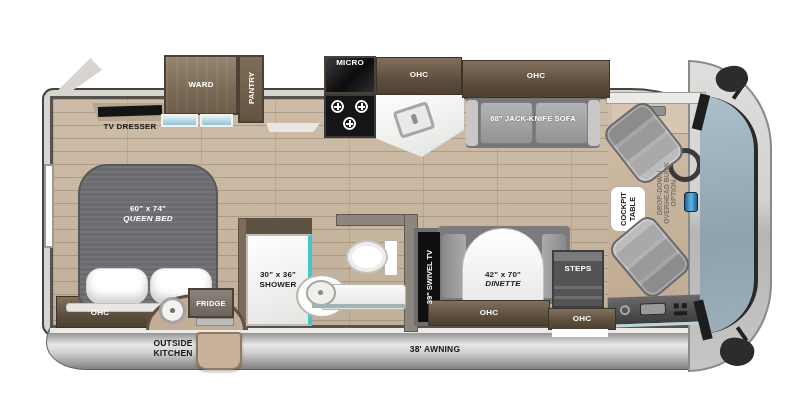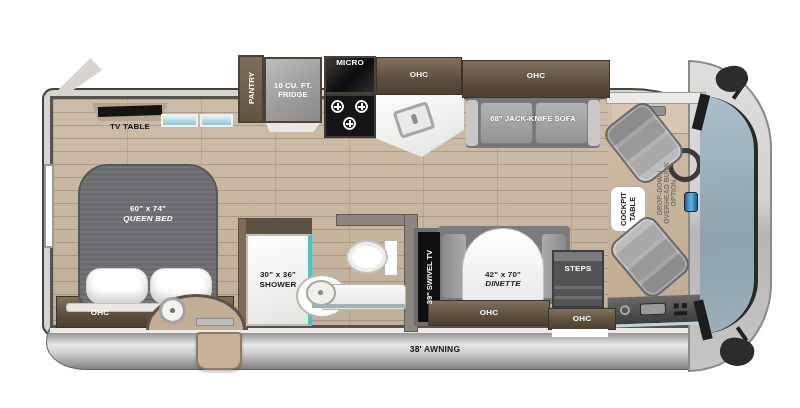--- a/index.html
+++ b/index.html
@@ -38,51 +38,50 @@
               border-radius:12px 150px 150px 12px / 12px 135px 135px 12px;"></div>
   <div style="left:688px;top:60px;width:84px;height:312px;z-index:4;border:2px solid #8a8a88;
               background:linear-gradient(180deg,#dededc 0%,#d2d2d0 45%,#b6b6b4 55%,#c6c6c4 100%);
               border-radius:0 150px 150px 0 / 0 158px 158px 0;"></div>
   <div style="left:44px;top:58px;width:58px;height:46px;background:#d8d5d0;z-index:1;
               clip-path:polygon(0 100%,80% 0,100% 26%,16% 100%);"></div>
 
   <div style="left:46px;top:326px;width:666px;height:44px;z-index:2;border:1px solid #5f5f5f;
               background:linear-gradient(180deg,#6f6f6f 0%,#9a9a9a 16%,#e6e6e6 42%,#cfcfcf 62%,#828282 100%);
               border-radius:10px 3px 16px 60px / 26px 3px 12px 40px;"></div>
+  <div class="lbl dark wrap" style="left:138px;top:338px;width:70px;font-size:8.5px;z-index:9;">OUTSIDE KITCHEN</div>
   <div class="lbl dark" style="left:395px;top:344px;width:80px;font-size:8.5px;z-index:9;">38' AWNING</div>
 
   <div class="floorwood" style="left:50px;top:96px;width:660px;height:232px;border:3px solid #56524d;z-index:3;"></div>
   <div style="left:608px;top:99px;width:100px;height:226px;z-index:3;
               background:linear-gradient(180deg,#d2bfa9 0%,#c7b29b 50%,#bfa992 100%);"></div>
   <div style="left:612px;top:102px;width:94px;height:32px;background:#d7c6b1;border-bottom:1px solid #a79680;z-index:3;"></div>
   <div style="left:640px;top:106px;width:26px;height:10px;background:#8f8f91;border:1px solid #6c6c6e;border-radius:2px;z-index:4;"></div>
   <div style="left:606px;top:92px;width:100px;height:12px;background:#eceae6;border:1px solid #a09c97;z-index:4;"></div>
   <div style="left:50px;top:328px;width:660px;height:5px;background:#eceae6;z-index:3;"></div>
 
   <div style="left:92px;top:103px;width:76px;height:18px;background:#b7a68f;z-index:5;
               clip-path:polygon(0 0,100% 0,90% 100%,8% 100%);"></div>
   <div style="left:98px;top:106px;width:64px;height:10px;background:#141414;transform:rotate(-2deg);z-index:6;"></div>
-  <div class="lbl dark" style="left:92px;top:122px;width:76px;">TV TABLE</div>
-
+  <div class="lbl dark" style="left:92px;top:122px;width:76px;">TV DRESSER</div>
+
+  <div class="wood" style="left:164px;top:55px;width:74px;height:60px;z-index:5;display:flex;align-items:center;justify-content:center;">
+    <span class="lbl" style="position:static;">WARD</span>
+  </div>
   <div style="left:161px;top:114px;width:37px;height:13px;z-index:6;border:2px solid #f1f1ef;
               background:linear-gradient(180deg,#e2f2f6,#8fc4d4);"></div>
   <div style="left:200px;top:114px;width:33px;height:13px;z-index:6;border:2px solid #f1f1ef;
               background:linear-gradient(180deg,#e2f2f6,#8fc4d4);"></div>
 
   <div class="wood" style="left:238px;top:55px;width:26px;height:68px;z-index:5;
               background:linear-gradient(180deg,#7e6d59,#64543f);"></div>
   <div class="vlbl" style="left:226px;top:82px;width:50px;height:12px;font-size:8px;z-index:9;">
     <span style="position:static;">PANTRY</span>
   </div>
 
-  <div style="left:264px;top:57px;width:58px;height:66px;z-index:5;border:2px solid #4d4136;
-              background:linear-gradient(145deg,#bdbdbb 0%,#9d9d9b 55%,#8a8a88 100%);
-              display:flex;align-items:center;justify-content:center;">
-    <span class="lbl wrap" style="position:static;width:52px;font-size:7.5px;">10 CU. FT. FRIDGE</span>
-  </div>
   <div style="left:266px;top:123px;width:54px;height:9px;background:#e9e7e3;z-index:5;
               clip-path:polygon(0 0,100% 0,88% 100%,7% 100%);"></div>
 
   <div style="left:324px;top:56px;width:52px;height:38px;z-index:5;border:2px solid #4d4136;
               background:linear-gradient(135deg,#3c3c3e 0%,#0b0b0d 55%,#2e2e30 100%);
               display:flex;align-items:flex-start;justify-content:center;">
     <span class="lbl" style="position:static;">MICRO</span>
   </div>
   <div style="left:324px;top:94px;width:52px;height:44px;background:#151517;border:2px solid #3a3a3c;z-index:5;">
     <span class="burner" style="left:5px;top:4px;"></span>
@@ -126,20 +125,25 @@
               border-radius:14px;box-shadow:inset 0 -6px 8px rgba(150,145,138,.45);z-index:6;"></div>
   <div style="left:150px;top:268px;width:62px;height:36px;background:#fff;border:1px solid #d5d2cd;
               border-radius:14px;box-shadow:inset 0 -6px 8px rgba(150,145,138,.45);z-index:6;"></div>
   <div style="left:66px;top:303px;width:164px;height:9px;background:#e9e7e3;border:1px solid #c5c2bd;border-radius:3px;z-index:6;"></div>
 
   <div style="left:146px;top:294px;width:100px;height:36px;background:#c2ad97;z-index:7;
               border:3px solid #5f5143;border-bottom:none;border-radius:52px 52px 0 0 / 38px 38px 0 0;"></div>
   <div class="lbl" style="left:158px;top:288px;width:44px;font-size:7px;z-index:9;">OHC</div>
   <div style="left:159px;top:297px;width:27px;height:27px;background:#f2f2f0;border:3px solid #a3a3a1;border-radius:50%;z-index:8;"></div>
   <div style="left:170px;top:308px;width:5px;height:5px;background:#6e6e6c;border-radius:50%;z-index:9;"></div>
+  <div style="left:188px;top:288px;width:46px;height:30px;z-index:8;border:2px solid #4d4136;
+              background:linear-gradient(180deg,#8a847c 0%,#6a645c 100%);
+              display:flex;align-items:center;justify-content:center;">
+    <span class="lbl" style="position:static;font-size:7.5px;">FRIDGE</span>
+  </div>
   <div style="left:196px;top:318px;width:38px;height:8px;background:#bcbcba;border:1px solid #8a8a88;z-index:8;"></div>
   <div style="left:196px;top:332px;width:46px;height:38px;background:#c8b29b;border:2px solid #8d7b66;
               border-radius:4px 4px 10px 10px;box-shadow:0 2px 3px rgba(0,0,0,.25);z-index:8;"></div>
 
   <div style="left:238px;top:218px;width:10px;height:112px;background:#7d6c59;border:1px solid #5c4e40;z-index:5;"></div>
   <div style="left:246px;top:218px;width:66px;height:16px;background:#5f5143;z-index:5;"></div>
   <div style="left:246px;top:234px;width:66px;height:92px;z-index:5;border:2px solid #c0bdb8;border-right:4px solid #3cc8cc;
               background:linear-gradient(160deg,#ffffff 0%,#e4e4e2 100%);
               display:flex;flex-direction:column;align-items:center;justify-content:center;">
     <span class="lbl dark" style="position:static;">30" x 36"</span>

